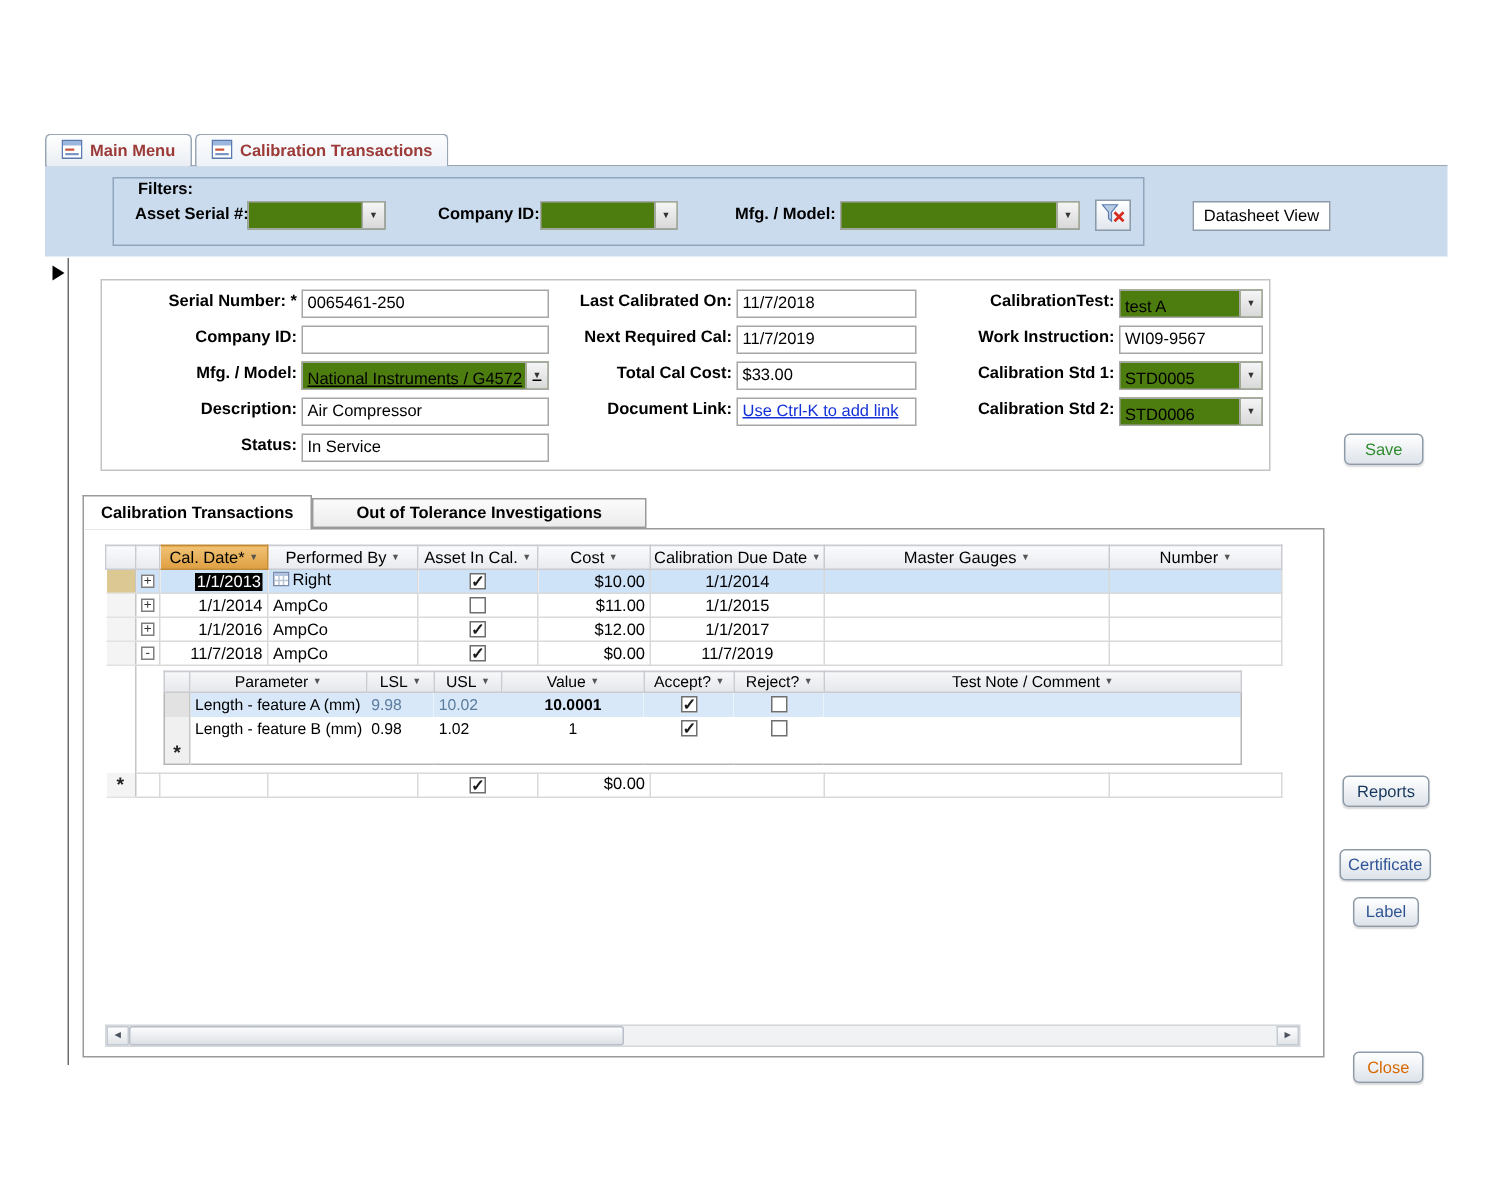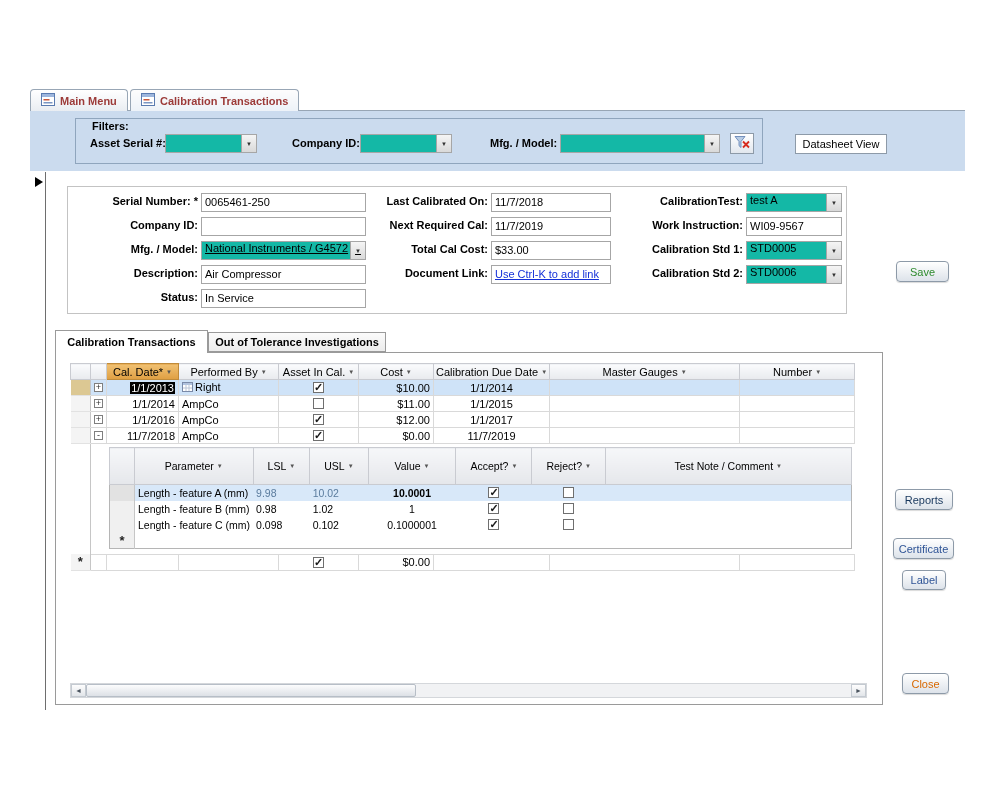--- a/index.html
+++ b/index.html
@@ -12,21 +12,21 @@
   .tab { position:absolute; top:89px; height:22px; display:flex; align-items:center; gap:5px; padding:0 10px;
          border:1px solid #98a6b5; border-bottom:none; border-radius:4px 4px 0 0;
          background:linear-gradient(#ffffff,#e9edf2); color:#9c3a38; font-weight:bold; z-index:2; }
   .tab.active { background:linear-gradient(#fdfdfd,#edf2f8); }
 
   
   .filterbar { position:absolute; left:30px; top:111px; width:935px; height:60px; background:#cbdbee; }
   .fgroup { position:absolute; left:45px; top:7px; width:688px; height:46px; border:1px solid #8fa5bd; }
   .fgroup-label { position:absolute; left:12px; top:1px; background:#cbdbee; padding:0 4px; font-weight:bold; }
   .flabel { position:absolute; top:26px; font-weight:bold; }
-  .combo { position:absolute; height:19px; background:#14b8a6; border:1px solid #a6a6a6; display:flex; align-items:flex-start; }
+  .combo { position:absolute; height:19px; background:#4d7c0f; border:1px solid #a6a6a6; display:flex; align-items:flex-end; }
   .combo-text { flex:1; padding:0 0 0 3px; overflow:hidden; white-space:nowrap; }
   .combo-btn { width:15px; height:100%; border-left:1px solid #a6a6a6;
                background:linear-gradient(#f5f5f5,#d9d9d9); display:flex; align-items:center; justify-content:center;
                font-size:6px; color:#333; }
   .clearbtn { position:absolute; left:700px; top:22px; width:24px; height:21px; border:1px solid #8d9aa8;
               background:linear-gradient(#ffffff,#e2e7ee); display:flex; align-items:center; justify-content:center; }
   .flatbtn { position:absolute; left:765px; top:23px; width:92px; height:20px; background:#fff; border:1px solid #8d9aa8;
              display:flex; align-items:center; justify-content:center; }
 
   
@@ -38,21 +38,21 @@
   .formbox { position:absolute; left:55px; top:186px; width:780px; height:128px; border:1px solid #c3c3c3; background:#fff;margin-left:12px; }
   .flbl { position:absolute; text-align:right; font-weight:bold; white-space:nowrap; }
   .tbox { position:absolute; height:19px; border:1px solid #a6a6a6; background:#fff; padding:2px 0 0 3px;
           overflow:hidden; white-space:nowrap; }
   .fcombo { position:absolute; height:19px; }
   .link { color:#1430d8; text-decoration:underline; }
 
   
   .btn { position:absolute; display:flex; align-items:center; justify-content:center;
          border:1px solid #8d9aa8; border-radius:4px; background:linear-gradient(#ffffff,#dde3ea);
-         box-shadow:0 1px 1px rgba(0,0,0,.15); }
+         box-shadow:0 1px 1px rgba(0,0,0,.15);margin-top:28px; }
   .green { color:#2e8b2e; } .navy { color:#16365c; } .blue { color:#2f5496; } .orange { color:#d86800; }
 
   
   .subtab { position:absolute; display:flex; align-items:center; justify-content:center; font-weight:bold;
             border:1px solid #9a9a9a; background:#fff; }
   .subtab.active { border-bottom:none; z-index:3; }
   .subtab.inactive { background:linear-gradient(#fbfbfb,#ececec); }
   .dscontainer { position:absolute; left:55px; top:352px; width:828px; height:353px; border:1px solid #9a9a9a; background:#fff; }
 
   
@@ -76,21 +76,21 @@
   .mini-icon { display:inline-block; vertical-align:-1px; margin-right:2px; }
   tr.exprow td { border:none; background:#fff; }
   tr.exprow td.gutter { border-right:1px solid #c6c6c6; }
   .subwrap { padding:3px 0 5px 15px; }
   tr.newrow td.c { border-top:1px solid #d9d9d9; }
   td.star, td.sstar { text-align:center; font-weight:bold; font-size:13px; color:#222; padding:0; }
 
   
   table.sds { border-collapse:collapse; table-layout:fixed; font-size:10.5px; border:1px solid #b5b5b5; }
   .sds th { font-weight:normal; height:14px; background:linear-gradient(#f6f7f9,#e5e7eb); border:1px solid #c9cbd1;
-            padding:12px; overflow:hidden; white-space:nowrap; }
+            padding:0; overflow:hidden; white-space:nowrap; }
   .sds td { height:16px; border-right:1px solid #d9d9d9; border-bottom:1px solid #d9d9d9; padding:0 3px;
             overflow:hidden; white-space:nowrap; }
   .sds td.ssel { background:#f0f0f0; border-right:1px solid #c6c6c6; padding:0; }
   .sds tr.selected td { background:#d8e8f9; }
   .sds tr.selected td.ssel { background:#e2e2e2; }
   .sds tr.snew td { height:14px; }
   .bold { font-weight:bold; }
   .muted-blue { color:#5b7c9e; }
 
   
@@ -199,21 +199,21 @@
     </div>
     <div class="combo fcombo" style="left:678px; top:78px; width:96px;">
       <span class="combo-text">STD0006</span>
       <span class="combo-btn">▼</span>
     </div>
   </div>
 
   <div class="btn green" style="left:896px; top:261px; width:53px; height:21px;">Save</div>
 
   <div class="subtab active" style="left:55px; top:330px; width:153px; height:23px;">Calibration Transactions</div>
-  <div class="subtab inactive" style="left:208px; top:332px; width:178px; height:20px;">Out of Tolerance Investigations</div>
+  <div class="subtab inactive" style="left:208px; top:332px; width:223px; height:20px;">Out of Tolerance Investigations</div>
 
   <div class="dscontainer">
     <table class="ds">
       <colgroup>
         <col style="width:20px">
           <col style="width:15px">
           <col style="width:72px">
           <col style="width:100px">
         <col style="width:80px">
           <col style="width:75px">
@@ -421,34 +421,20 @@
                 <td>1.02</td>
                 <td class="ctr">1</td>
                 <td class="ctr">
                         <div class="cb checked"></div>
                       </td>
                 <td class="ctr">
                         <div class="cb"></div>
                       </td>
                 <td></td>
               </tr>
-              <tr>
-                <td class="ssel"></td>
-                <td>Length - feature C (mm)</td>
-                <td>0.098</td>
-                <td>0.102</td>
-                <td class="ctr">0.1000001</td>
-                <td class="ctr">
-                        <div class="cb checked"></div>
-                      </td>
-                <td class="ctr">
-                        <div class="cb"></div>
-                      </td>
-                <td></td>
-              </tr>
               <tr class="snew">
                 <td class="ssel sstar">*</td>
                 <td></td>
                 <td></td>
                 <td></td>
                 <td></td>
                 <td></td>
                 <td></td>
                 <td></td>
               </tr>

